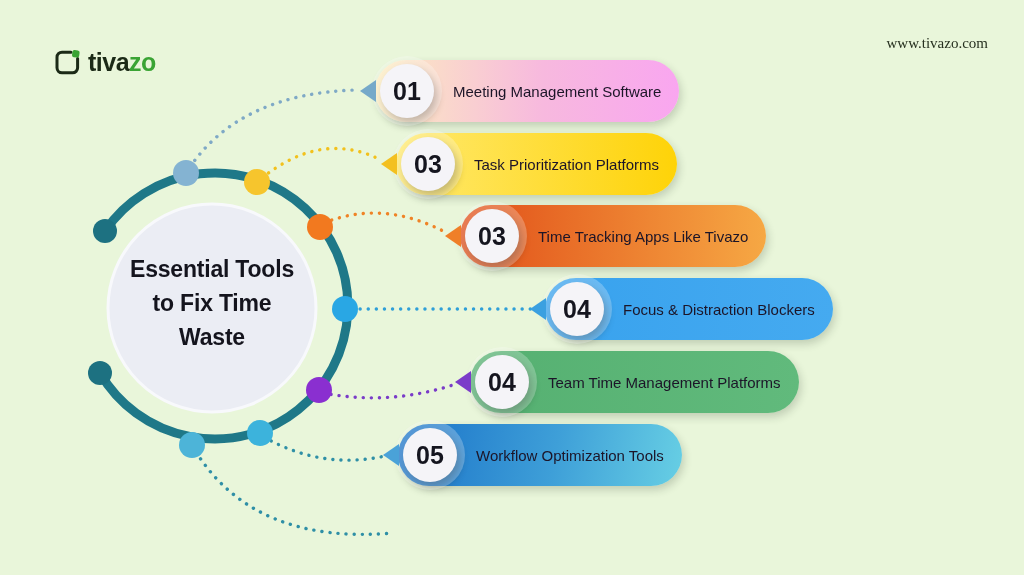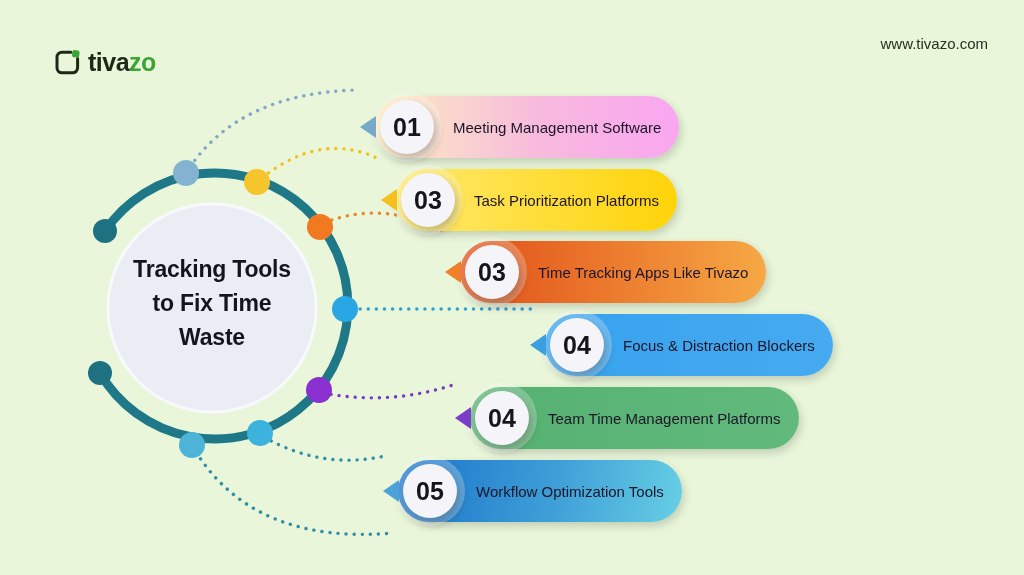--- a/index.html
+++ b/index.html
@@ -5,30 +5,30 @@
   html,body{margin:0;padding:0;}
   body{font-family:"Liberation Sans", sans-serif;}
   .canvas{
     position:relative;width:1024px;height:575px;background:#e9f6da;overflow:hidden;
   }
   
   .logo{position:absolute;left:54px;top:24px;display:flex;align-items:center;gap:7px;margin-top:24px;}
   .logo-icon{width:27px;height:27px;}
   .logo-text{font-size:25px;font-weight:bold;color:#1b2a16;letter-spacing:-0.5px;}
   .logo-text .accent{color:#3aa434;}
-  .site-url{position:absolute;right:36px;top:35px;font-size:15px;color:#26301f;}
+  .site-url{position:absolute;right:36px;top:35px;font-size:15px;color:#26301f;font-family:Liberation Serif, serif;}
   
   .net{position:absolute;left:0;top:0;}
   
   .hub-title{
     position:absolute;left:97px;top:252px;width:230px;text-align:center;
     font-size:23px;font-weight:bold;color:#14141d;line-height:34px;letter-spacing:-0.2px;
   }
   
-  .row{position:absolute;height:62px;margin-top:36px;}
+  .row{position:absolute;height:62px;}
   .pill{
     position:relative;height:62px;border-radius:31px;display:flex;align-items:center;
     box-shadow:2px 4px 8px rgba(30,45,30,0.20);
   }
   .num{
     width:54px;height:54px;border-radius:50%;background:#f5f4f8;margin-left:5px;flex:0 0 54px;
     display:flex;align-items:center;justify-content:center;
     font-size:25px;font-weight:bold;color:#15151f;
     box-shadow:0 0 0 8px rgba(255,255,255,0.25), 3px 5px 9px rgba(0,0,0,0.30);
   }
@@ -93,21 +93,21 @@
   <div class="logo">
     <svg class="logo-icon" viewBox="0 0 27 27">
       <path d="M17 3.2 H8 a5 5 0 0 0 -5 5 v10.6 a5 5 0 0 0 5 5 h10.6 a5 5 0 0 0 5 -5 V9.5" fill="none" stroke="#1b2a16" stroke-width="3" stroke-linecap="round"></path>
       <rect x="18.2" y="1.2" width="7.2" height="7.2" rx="2" fill="#3aa434" transform="rotate(8 21.8 4.8)"></rect>
     </svg>
     <div class="logo-text"><span>tiva</span><span class="accent">zo</span></div>
   </div>
   <div class="site-url">www.tivazo.com</div>
 
   <div class="hub-title">
-    <div>Tracking Tools</div>
+    <div>Essential Tools</div>
     <div>to Fix Time</div>
     <div>Waste</div>
   </div>
 
   <div class="row r1">
     <div class="pill p1">
       <span class="tail t1"></span>
       <div class="num">01</div>
       <div class="lbl">Meeting Management Software</div>
     </div>

